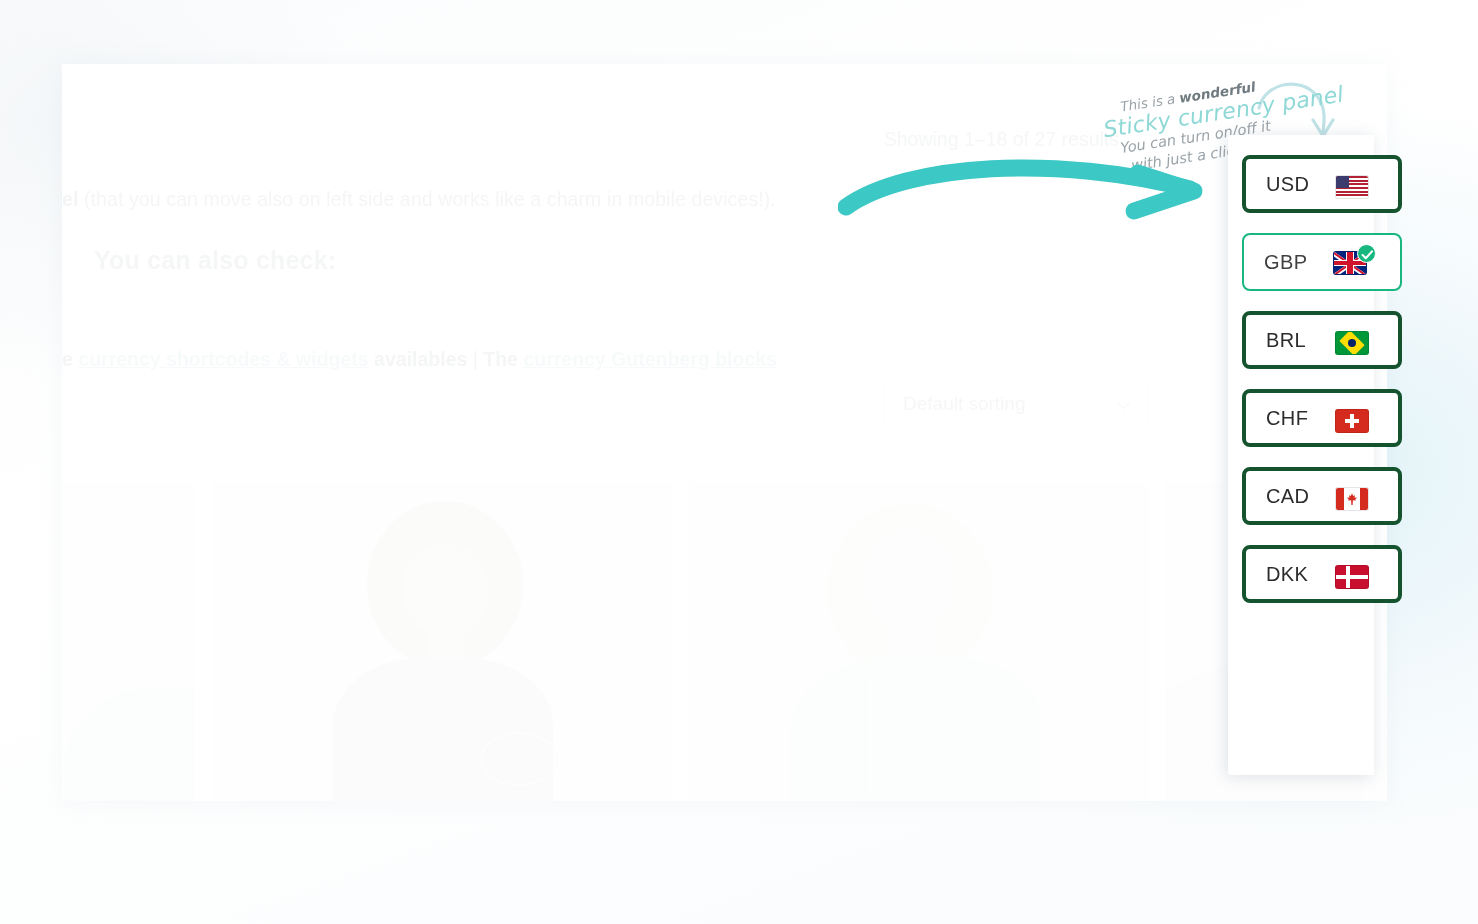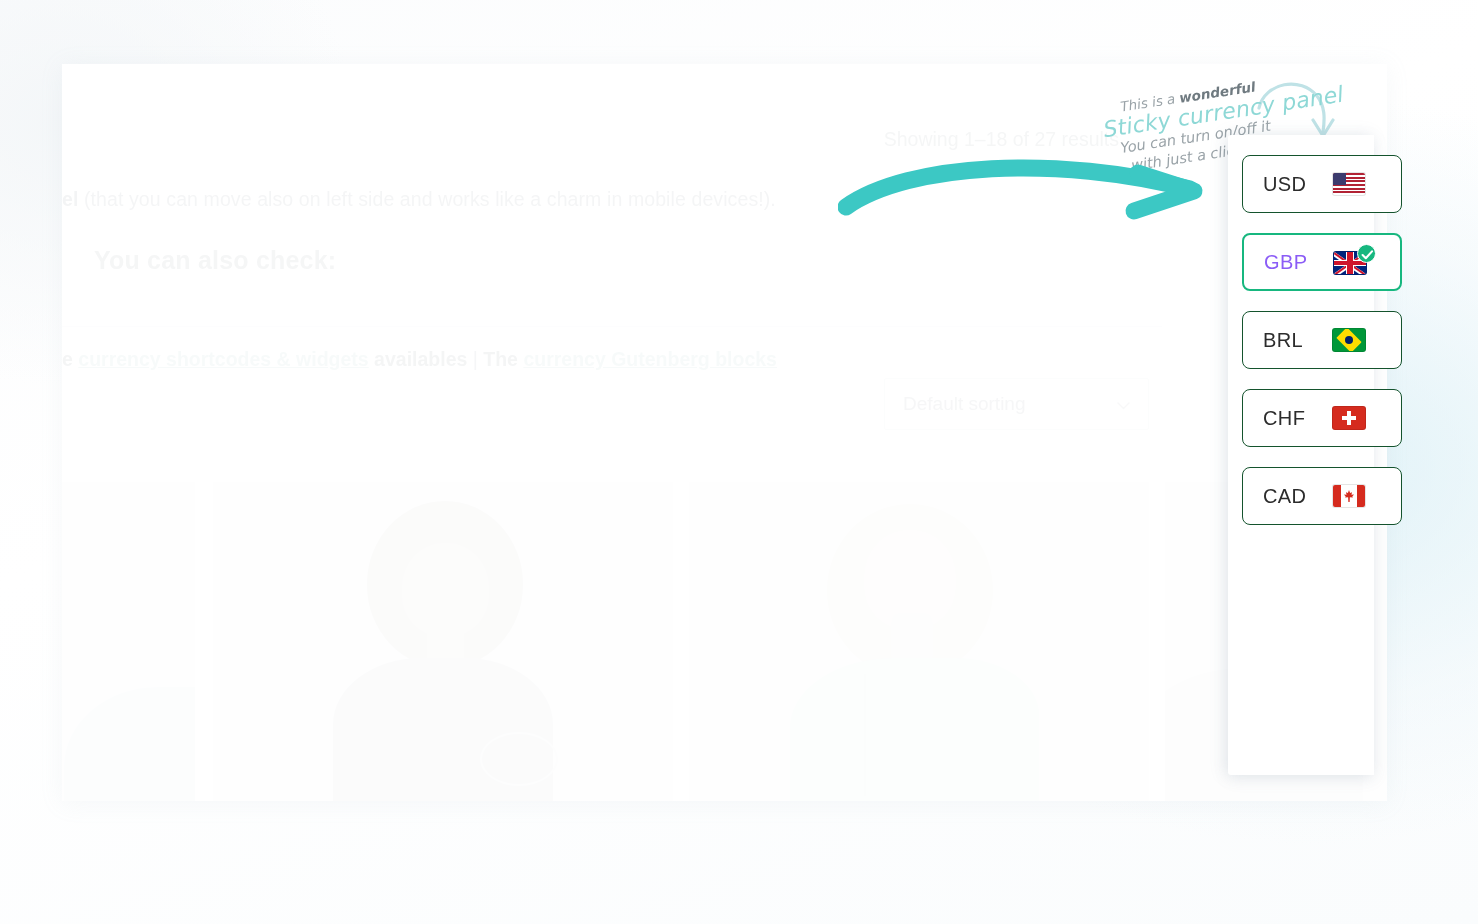--- a/index.html
+++ b/index.html
@@ -273,39 +273,39 @@
     border-radius: 3px 0 0 3px;
     box-shadow: -3px 0 16px rgba(130,150,165,0.16), 0 4px 16px rgba(130,150,165,0.10);
     z-index: 12;
     padding: 20px 0 18px 14px;
   }
   .currency-item {
     position: relative;
     width: 160px;
     height: 58px;
     margin-bottom: 20px;
-    border: 1px solid #14532d;
+    border: 4px solid #14532d;
     border-radius: 8px;
     background: #ffffff;
     display: flex;
     align-items: center;
     cursor: pointer;
   }
   .currency-item:last-child { margin-bottom: 0; }
   .currency-item.selected {
     border: 2px solid #17b77f;
   }
   .cur-code {
     margin-left: 20px;
     font-size: 20px;
     letter-spacing: 0.4px;
     color: #2c2c2c;
     font-family: "Liberation Sans", sans-serif;
   }
-  .currency-item.selected .cur-code { color: #8b5cf6; }
+  .currency-item.selected .cur-code { color: #404040; }
 
   .flag {
     position: absolute;
     left: 89px;
     top: 16px;
     width: 34px;
     height: 24px;
     border-radius: 3px;
     overflow: hidden;
     border: 1px solid rgba(0,0,0,0.10);
@@ -529,15 +529,22 @@
 
   <div class="currency-item">
     <span class="cur-code">CAD</span>
     <span class="flag fl-ca">
       <i class="bar-l"></i>
         <i class="bar-r"></i>
         <i class="leaf"></i>
     </span>
   </div>
 
+  <div class="currency-item">
+    <span class="cur-code">DKK</span>
+    <span class="flag fl-dk">
+      <i class="cv"></i>
+        <i class="ch"></i>
+    </span>
+  </div>
 
 
 </div>
 
 </body></html>

